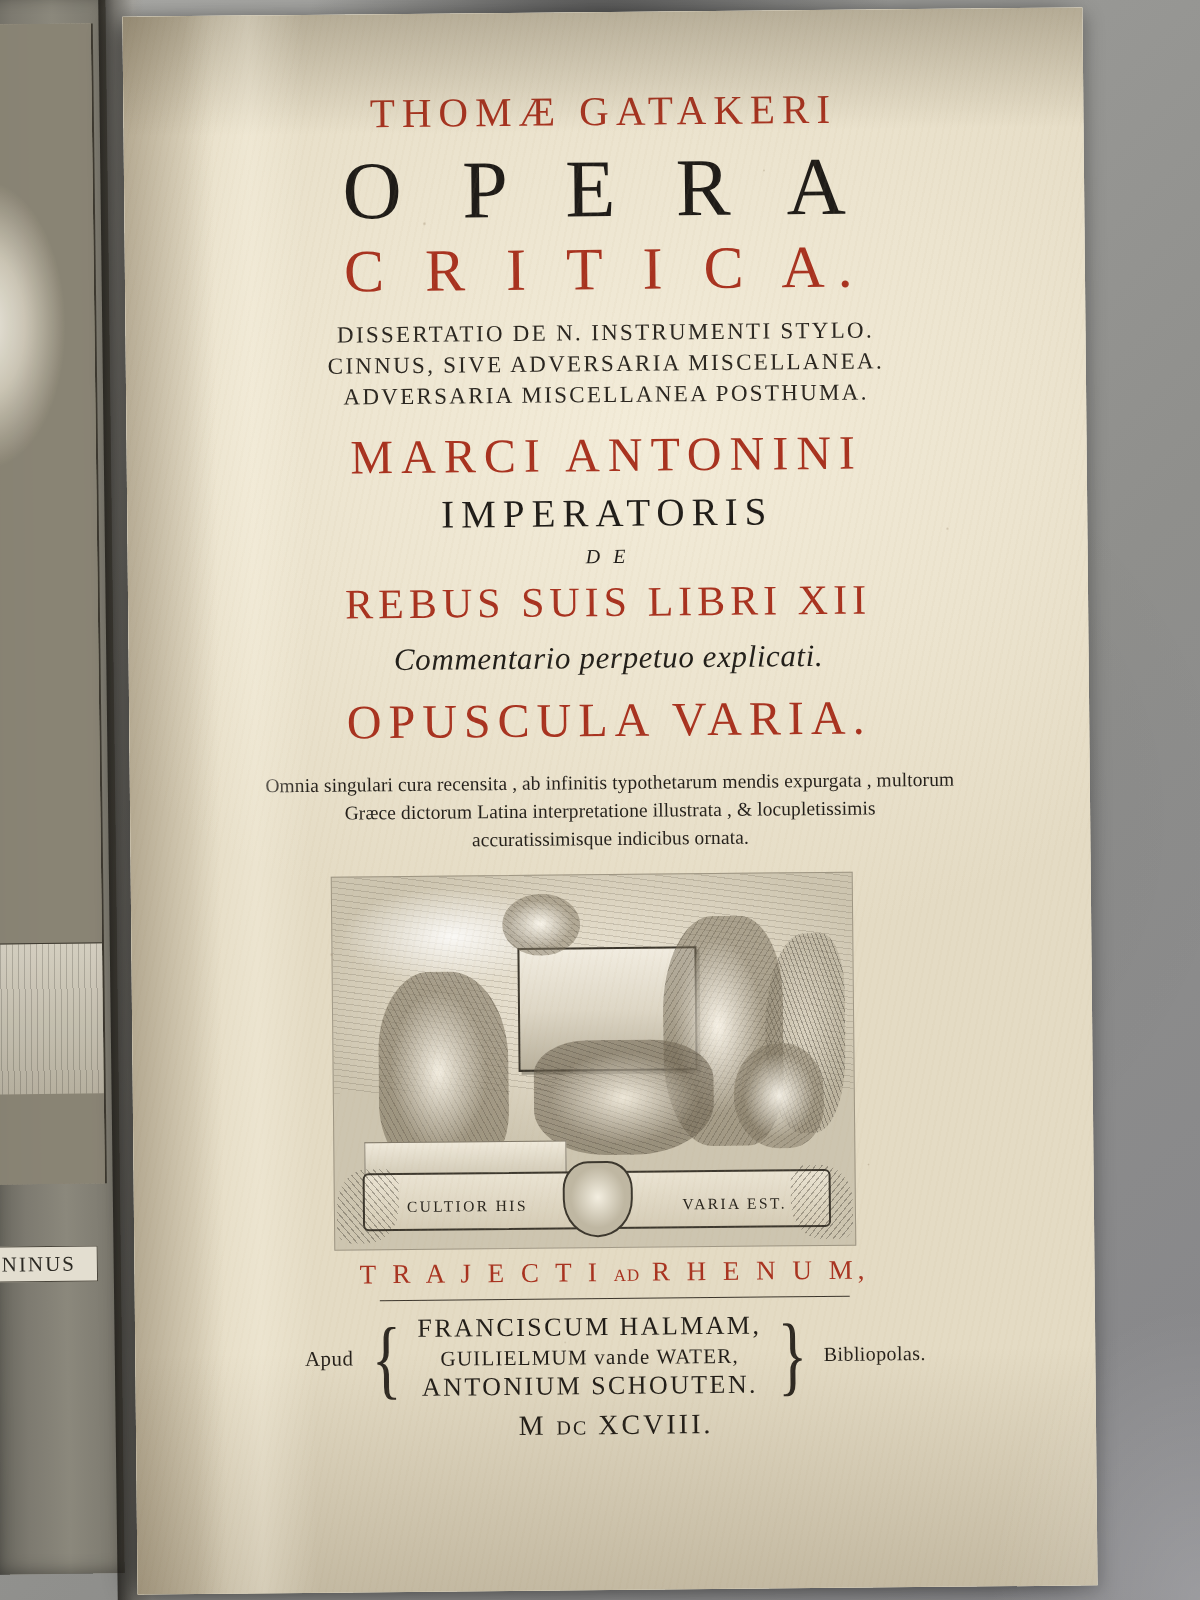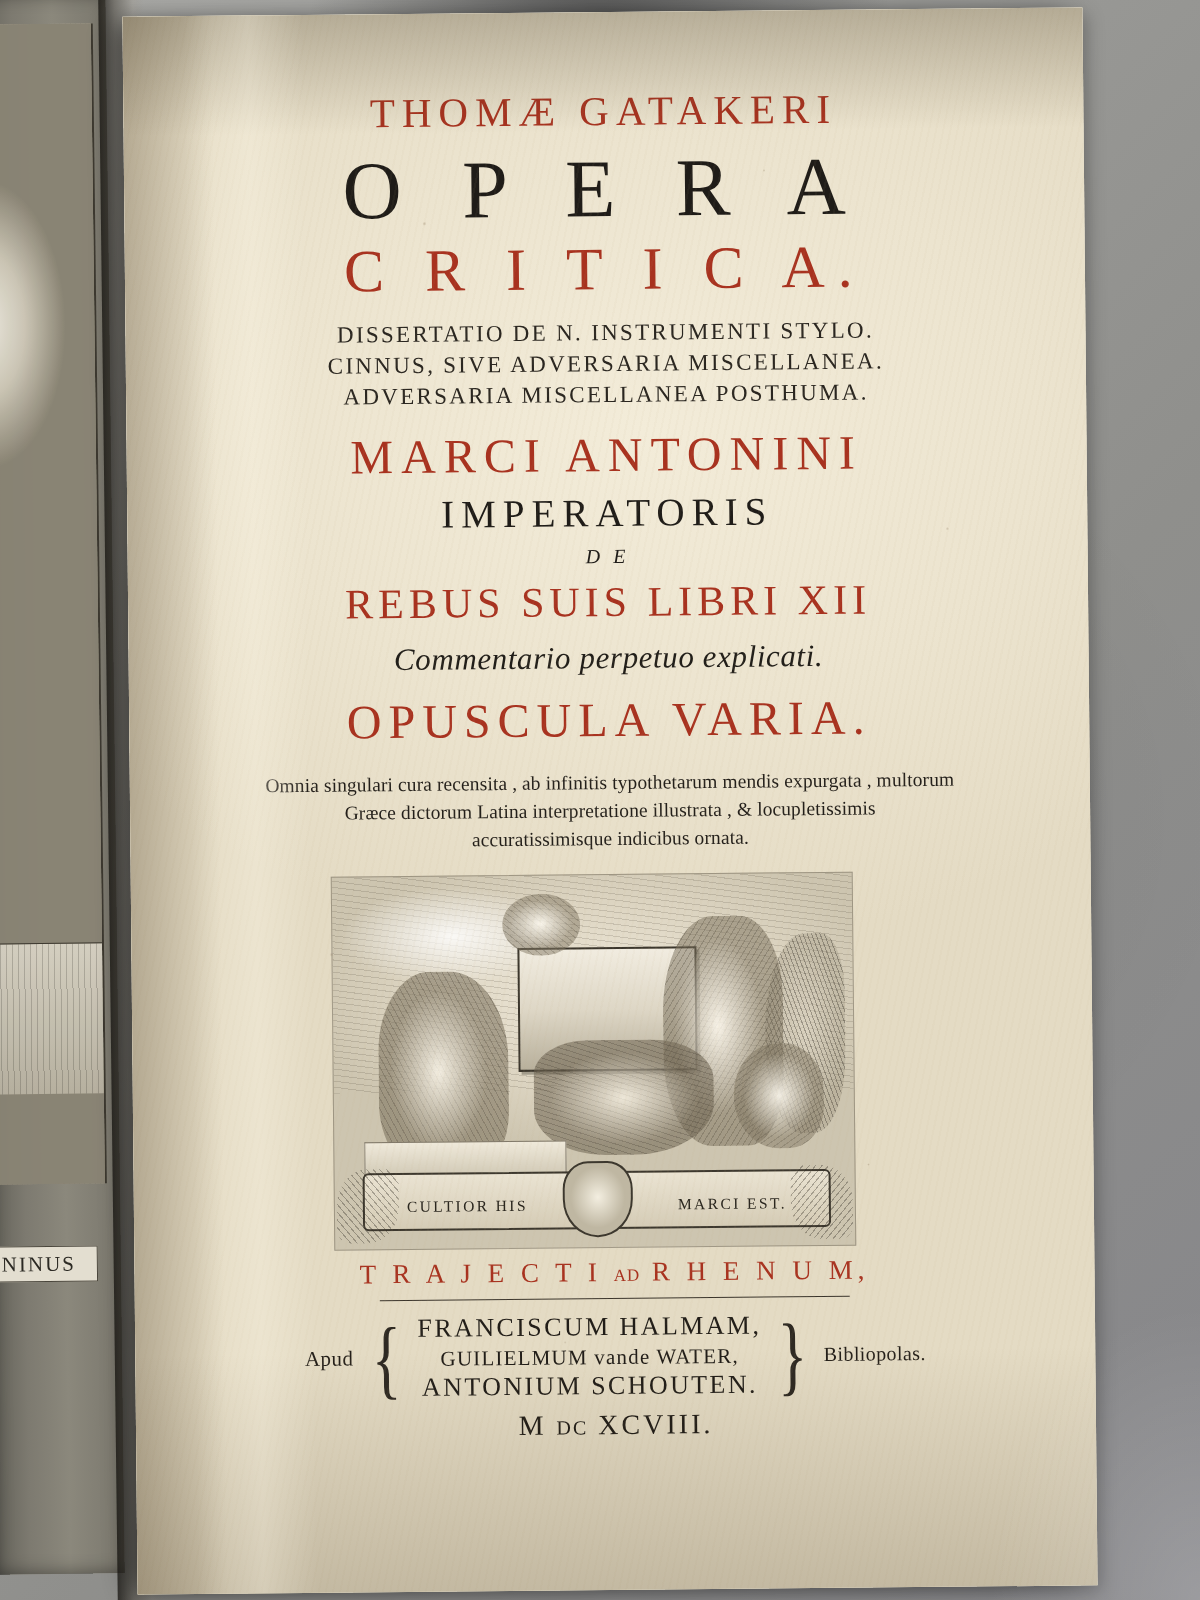--- a/index.html
+++ b/index.html
@@ -500,21 +500,21 @@
       <div class="vig-figure-right"></div>
       <div class="vig-center-group"></div>
       <div class="vig-putto-right"></div>
       <div class="vig-pedestal"></div>
 
       <div class="vig-cartouche"></div>
       <div class="vig-cartouche-flourish-l"></div>
       <div class="vig-cartouche-flourish-r"></div>
       <div class="vig-shield"></div>
       <div class="motto motto-left">CULTIOR HIS</div>
-      <div class="motto motto-right">MARCI EST.</div>
+      <div class="motto motto-right">VARIA EST.</div>
     </div>
 
     <div class="imprint">
       <div class="imprint-place">
         <span>T R A J E C T I</span>
         <span class="small">AD</span>
         <span>R H E N U M,</span>
       </div>
 
       <div class="imprint-rule"></div>

